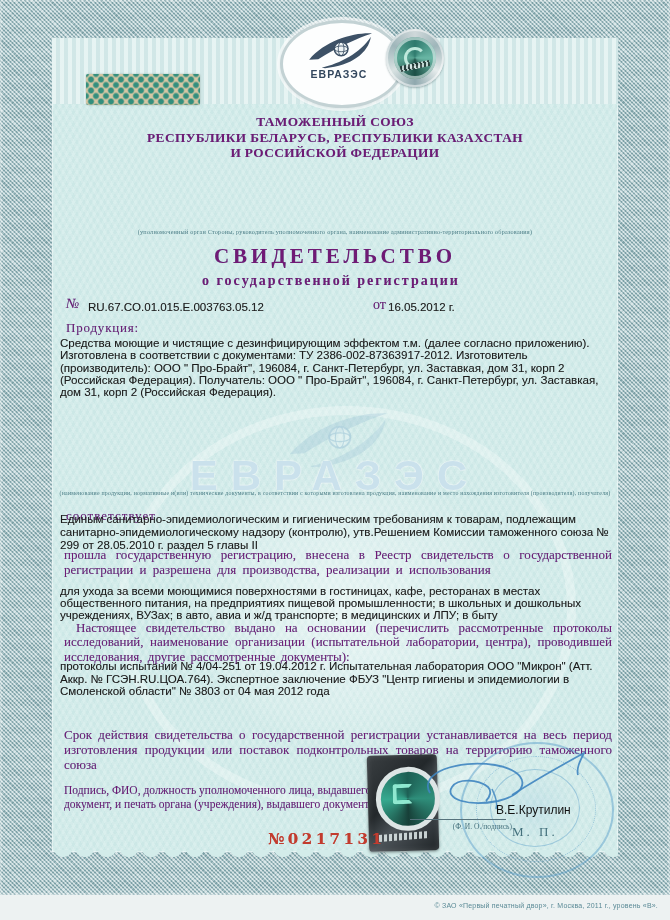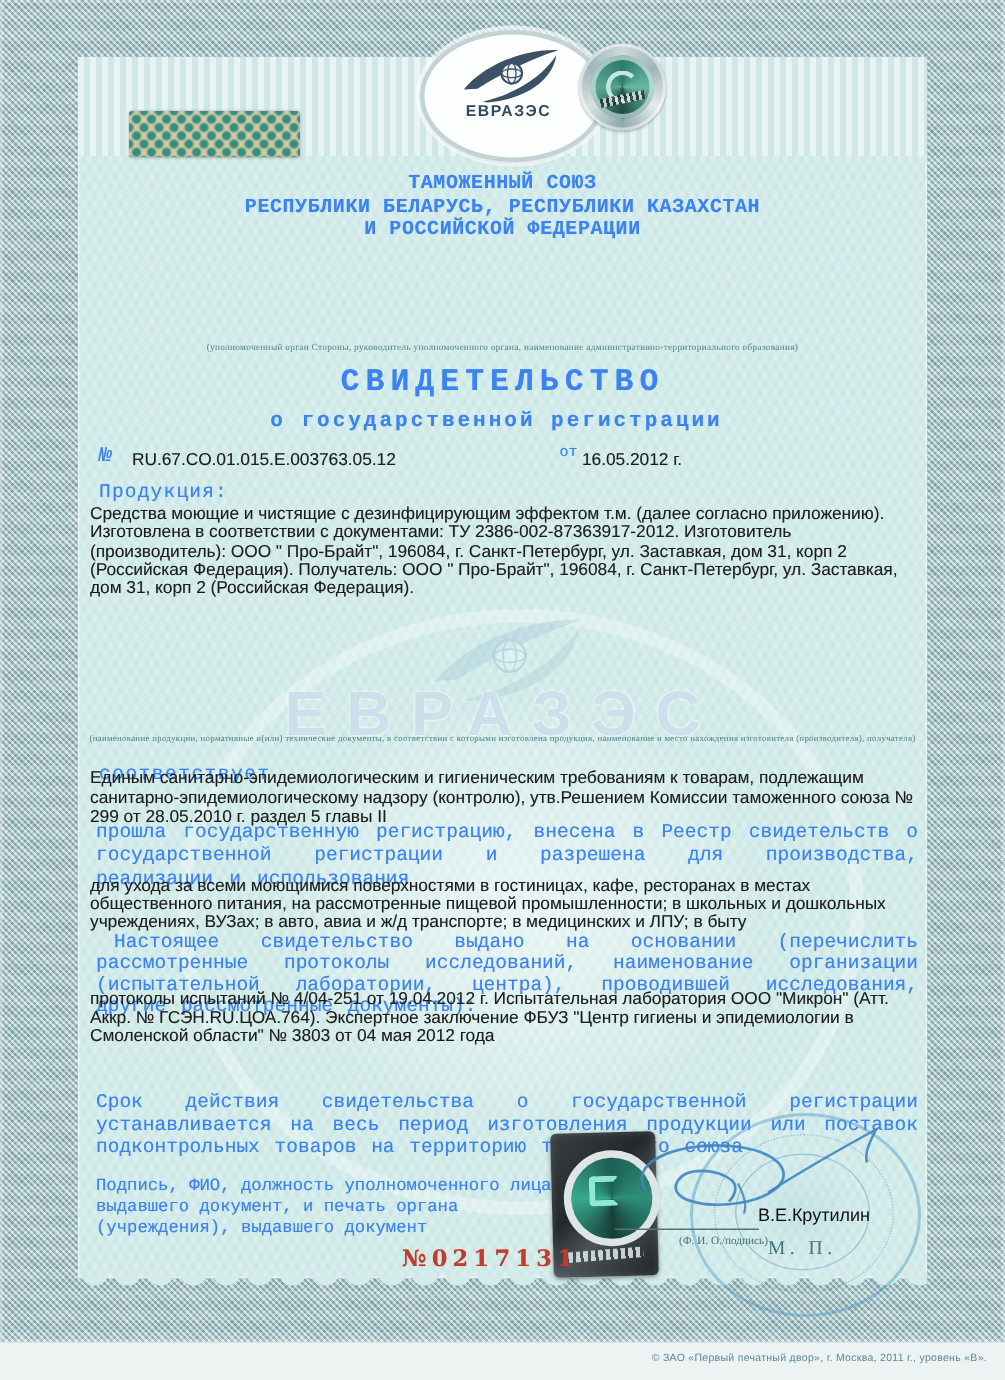--- a/index.html
+++ b/index.html
@@ -21,35 +21,35 @@
       repeating-linear-gradient(60deg, rgba(255,255,255,.14) 0 3px, rgba(255,255,255,0) 3px 6px),
       repeating-linear-gradient(-60deg, rgba(126,183,188,.08) 0 3px, rgba(126,183,188,0) 3px 6px);
     box-shadow:inset 0 0 0 1px rgba(255,255,255,.4);}
   .scallop-row{position:absolute;left:52px;top:850px;width:566px;height:12px;
     background-image:radial-gradient(ellipse 11px 9px at 11px 0px, #d3ecea 8px, rgba(211,236,234,0) 9px);
     background-size:22px 12px;background-repeat:repeat-x;}
   .top-band{position:absolute;left:52px;top:38px;width:566px;height:66px;background:#dcefee;
     background-image:repeating-linear-gradient(90deg, rgba(255,255,255,.30) 0 4px, rgba(160,195,200,.18) 4px 8px);}
 
   
-  .teal{color:#3b82f6;font-family:Liberation Mono, monospace;text-shadow:0 0 .5px rgba(47,126,144,.45);}
+  .teal{color:#701a75;font-family:Liberation Serif, serif;text-shadow:0 0 .5px rgba(47,126,144,.45);}
   .blk{color:#1c1c1c;font-family:"Liberation Sans",sans-serif;text-shadow:.2px .2px .3px rgba(0,0,0,.3);}
   .ctr{text-align:center;}
   .jst{text-align:justify;}
   .tiny{font-size:6.2px;letter-spacing:.2px;color:#4b7d86;font-family:"Liberation Serif",serif;white-space:nowrap;}
 
   .union-block{left:56px;top:114px;width:558px;font-weight:bold;font-size:13.3px;line-height:15.6px;letter-spacing:.4px;}
   .authority-block{left:54px;top:166px;width:562px;font-size:12px;line-height:13.8px;}
   .caption-1{left:58px;top:228px;width:554px;}
   .title-main{left:52px;top:244px;width:566px;font-size:21px;font-weight:bold;letter-spacing:4px;}
   .title-sub{left:48px;top:273px;width:566px;font-size:14px;font-weight:bold;letter-spacing:2px;}
 
   .reg-no-label{left:66px;top:296px;font-size:14px;font-style:italic;}
   .reg-number{left:88px;top:301px;font-size:11.5px;}
-  .reg-date-label{left:373px;top:297px;font-size:10px;}
+  .reg-date-label{left:373px;top:297px;font-size:14px;}
   .reg-date{left:388px;top:301px;font-size:11.5px;}
 
   .product-label{left:66px;top:320px;font-size:13px;letter-spacing:.8px;}
   .product-text{left:60px;top:337px;width:550px;font-size:11.5px;line-height:12.3px;}
 
   .wm-oval{left:118px;top:406px;width:440px;height:386px;border-radius:50%;
     border:9px solid rgba(255,255,255,.30);
     background:radial-gradient(closest-side, rgba(255,255,255,.50), rgba(255,255,255,.12) 62%, rgba(255,255,255,0) 75%);}
   .wm-swoosh{left:243px;top:408px;width:190px;height:62px;opacity:.55;}
   .wm-text{left:52px;top:452px;width:566px;text-align:center;font-size:42px;font-weight:bold;
@@ -108,21 +108,21 @@
   
   .seal{left:460px;top:742px;width:150px;height:132px;border-radius:50%;
     border:2px solid rgba(84,154,200,.55);opacity:.85;}
   .seal-mid{position:absolute;left:14px;top:12px;width:118px;height:104px;border-radius:50%;
     border:1.5px dotted rgba(84,154,200,.55);}
   .seal-in{position:absolute;left:28px;top:25px;width:88px;height:76px;border-radius:50%;
     border:1.5px solid rgba(84,154,200,.5);
     background:radial-gradient(closest-side, rgba(120,175,215,.18), rgba(120,175,215,0));}
 
   .sig-svg{left:400px;top:745px;width:200px;height:88px;}
-  .sig-name{left:496px;top:803px;width:84px;text-align:right;font-size:12px;color:#111;
+  .sig-name{left:496px;top:803px;width:84px;text-align:left;font-size:12px;color:#111;
     font-family:"Liberation Sans",sans-serif;}
   .sig-line{left:410px;top:819px;width:96px;border-top:1px solid #56727c;height:0;}
   .sig-caption{left:404px;top:822px;width:108px;text-align:right;font-size:7.5px;color:#44707c;
     font-family:"Liberation Serif",serif;}
   .seal-mark{left:512px;top:824px;font-size:13px;letter-spacing:3px;color:#44707c;
     font-family:"Liberation Serif",serif;}
 
   .red-serial{left:268px;top:830px;font-size:15px;letter-spacing:3.5px;color:#c23b2e;font-weight:600;
     font-family:"DejaVu Serif",serif;text-shadow:0 0 .5px rgba(194,59,46,.6);}
 
@@ -186,21 +186,21 @@
   <div class="abs reg-date-label teal">от</div>
   <div class="abs reg-date blk">16.05.2012 г.</div>
 
   <div class="abs product-label teal">Продукция:</div>
   <div class="abs product-text blk">Средства моющие и чистящие с дезинфицирующим эффектом т.м. (далее согласно приложению). Изготовлена в соответствии с документами: ТУ 2386-002-87363917-2012. Изготовитель (производитель): ООО " Про-Брайт", 196084, г. Санкт-Петербург, ул. Заставкая, дом 31, корп 2 (Российская Федерация).  Получатель: ООО " Про-Брайт", 196084, г. Санкт-Петербург, ул. Заставкая, дом 31, корп 2  (Российская Федерация).</div>
   <div class="abs caption-2 tiny ctr">(наименование продукции, нормативные и(или) технические документы, в соответствии с которыми изготовлена продукция, наименование и место нахождения изготовителя (производителя), получателя)</div>
 
   <div class="abs conforms teal">соответствует</div>
   <div class="abs requirements blk">Единым санитарно-эпидемиологическим и гигиеническим требованиям к товарам, подлежащим санитарно-эпидемиологическому надзору (контролю), утв.Решением Комиссии таможенного союза № 299 от 28.05.2010 г. раздел 5 главы II</div>
   <div class="abs registered teal jst">прошла государственную регистрацию, внесена в Реестр свидетельств о государственной регистрации и разрешена для производства, реализации и использования</div>
-  <div class="abs usage blk">для ухода за всеми моющимися поверхностями в гостиницах, кафе, ресторанах в местах общественного питания, на рассмотренные пищевой промышленности; в школьных и дошкольных учреждениях, ВУЗах; в авто, авиа и ж/д транспорте; в медицинских и ЛПУ; в быту</div>
+  <div class="abs usage blk">для ухода за всеми моющимися поверхностями в гостиницах, кафе, ресторанах в местах общественного питания, на предприятиях пищевой промышленности; в школьных и дошкольных учреждениях, ВУЗах; в авто, авиа и ж/д транспорте; в медицинских и ЛПУ; в быту</div>
   <div class="abs basis-intro teal jst">Настоящее свидетельство выдано на основании (перечислить рассмотренные протоколы исследований, наименование организации (испытательной лаборатории, центра), проводившей исследования, другие рассмотренные документы):</div>
   <div class="abs basis-docs blk">протоколы испытаний № 4/04-251 от 19.04.2012 г. Испытательная лаборатория ООО "Микрон" (Атт. Аккр. № ГСЭН.RU.ЦОА.764). Экспертное заключение ФБУЗ "Центр гигиены и эпидемиологии в Смоленской области" № 3803 от 04 мая 2012 года</div>
   <div class="abs validity teal jst">Срок действия свидетельства о государственной регистрации устанавливается на весь период изготовления продукции или поставок подконтрольных товаров на территорию таможенного союза</div>
 
   <div class="abs sig-note teal">Подпись, ФИО, должность уполномоченного лица, выдавшего документ, и печать органа (учреждения), выдавшего документ</div>
 
   <div class="abs holo-square">
     <div class="hs-ring">
       <div class="hs-emblem"></div>
     </div>

